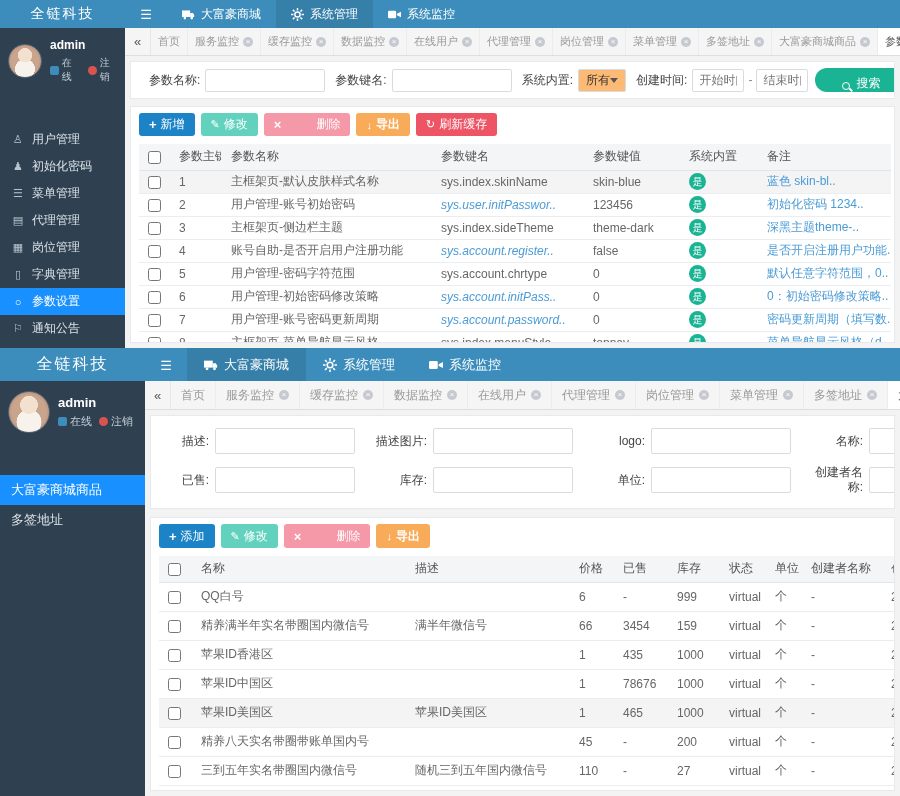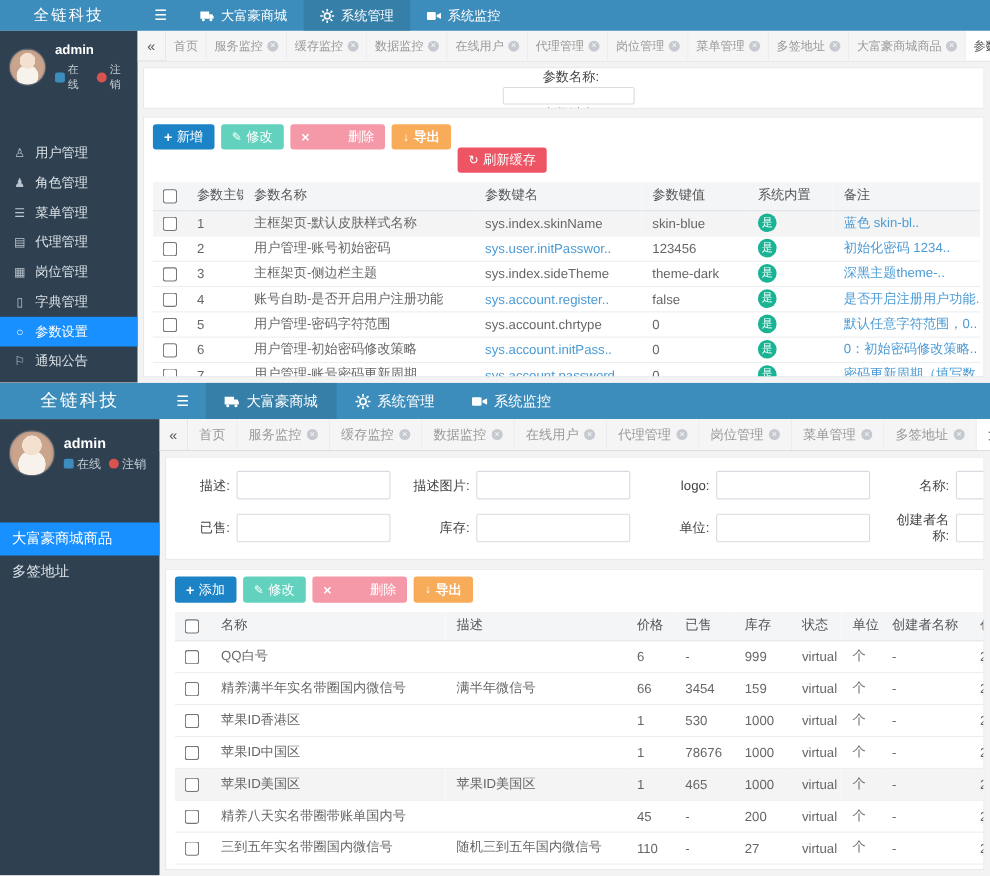--- a/index.html
+++ b/index.html
@@ -75,21 +75,21 @@
   .tab.active { background:#fff; color:#555; }
   .tab-close { display:none; width:10px; height:10px; border-radius:50%; background:#c6cad0;
     color:#fff; font-size:8px; line-height:10px; text-align:center; }
   .tab-close.show { display:block; }
 
   
   .content { flex:1; overflow:hidden; padding:5px; display:flex; flex-direction:column; }
   .panel { background:#fff; border:1px solid #e7eaec; }
 
   .search-bar { height:38px; display:flex; align-items:center; padding:0 0 0 8px;
-    font-size:12px; color:#444; margin-bottom:7px; flex-shrink:0; white-space:nowrap; overflow:hidden;flex-direction:column; }
+    font-size:12px; color:#444; margin-bottom:7px; flex-shrink:0; white-space:nowrap; overflow:hidden; }
   .search-bar label { margin:0 5px 0 10px; }
   .inp { height:23px; border:1px solid #d8dce1; border-radius:2px; padding:0 6px;
     font-size:12px; color:#333; background:#fff; outline:none; font-family:inherit; }
   .w-name,.w-key { width:120px; }
   .sel { width:116px; height:23px; border:1px solid #d8dce1; border-radius:2px;
     display:flex; align-items:center; justify-content:space-between; padding:0 7px;
     font-size:12px; color:#333; background:#fdba74; cursor:pointer; }
   .caret { width:0; height:0; border-left:4px solid transparent; border-right:4px solid transparent;
     border-top:5px solid #555; }
   .w-date { width:52px; }
@@ -114,41 +114,41 @@
 
   .main-panel { flex:1; padding:6px 8px 0; overflow:hidden; }
   .toolbar { display:flex; gap:6px; margin-bottom:8px; }
   .btn { height:23px; border:none; border-radius:3px; color:#fff; font-size:12px;
     display:inline-flex; align-items:center; gap:4px; padding:0 10px; cursor:pointer; font-family:inherit; }
   .s2 .btn { height:24px; }
   .btn[data-style="btn-add"] { background:var(--c-btn-add,#1c84c6); }
   .btn[data-style="btn-edit"] { background:var(--c-btn-edit,#62d2be); }
   .btn[data-style="btn-delete"] { background:var(--c-btn-delete,#f598a8);gap:35px; }
   .btn[data-style="btn-export"] { background:var(--c-btn-export,#f8ac59);font-weight:bold; }
-  .btn[data-style="btn-refresh"] { background:var(--c-btn-refresh,#ed5565);margin-top:21px; }
+  .btn[data-style="btn-refresh"] { background:var(--c-btn-refresh,#ed5565); }
   .bicon { font-style:normal; font-size:11px; }
   [data-name="plus-icon"]::before { content:"+"; font-weight:bold; font-size:13px; }
   [data-name="edit-icon"]::before { content:"✎"; }
   [data-name="delete-icon"]::before { content:"×"; font-weight:bold; font-size:13px; }
   [data-name="export-icon"]::before { content:"↓"; font-weight:bold; }
   [data-name="refresh-icon"]::before { content:"↻"; }
 
   
   table.grid { border-collapse:collapse; table-layout:fixed; font-size:12px; color:#666; }
   .s1 table.grid { width:752px; }
   .s2 table.grid { width:792px; }
   .grid th { height:26px; text-align:left; font-weight:400; color:#555; background:#f4f5f7;
     border-bottom:1px solid #e2e5e8; padding:0 10px; white-space:nowrap; overflow:hidden; }
   .grid td { border-bottom:1px solid #ebeef1; padding:0 10px; white-space:nowrap; overflow:hidden; }
   .s1 .grid td { height:23px; }
   .s2 .grid td { height:29px; }
   .grid tr.hl td { background:#f4f4f5; }
   .c-check { padding:0 0 0 9px !important; }
   input[type="checkbox"] { width:13px; height:13px; margin:0; vertical-align:middle; }
-  .link { color:var(--c-link,#4b9bd5); }
+  .link { color:var(--c-link,#4b9bd5);font-style:italic; }
   .c-remark { color:var(--c-link,#4b9bd5); }
   .badge { display:inline-block; min-width:17px; height:17px; line-height:17px; border-radius:50%;
     background:var(--c-badge,#1ab394); color:#fff; font-size:10px; text-align:center; }
 
   
   [data-name="user-icon"]::before { content:"♙"; }
   [data-name="role-icon"]::before { content:"♟"; }
   [data-name="menu-list-icon"]::before { content:"☰"; }
   [data-name="agent-icon"]::before { content:"▤"; }
   [data-name="post-icon"]::before { content:"▦"; }
@@ -216,21 +216,21 @@
       <ul class="menu" data-name="sidebar-menu">
 
           <li data-name="sidebar-item">
             <span class="micon" data-name="user-icon"></span>
             <span data-name="sidebar-item-label">用户管理</span>
 
           </li>
 
           <li data-name="sidebar-item">
             <span class="micon" data-name="role-icon"></span>
-            <span data-name="sidebar-item-label">角色管理</span>
+            <span data-name="sidebar-item-label">初始化密码</span>
 
           </li>
 
           <li data-name="sidebar-item">
             <span class="micon" data-name="menu-list-icon"></span>
             <span data-name="sidebar-item-label">菜单管理</span>
 
           </li>
 
           <li data-name="sidebar-item">
@@ -746,21 +746,21 @@
                   <td data-name="product-unit">个</td>
                   <td data-name="product-creator">-</td>
                   <td data-name="product-created">20</td>
                 </tr>
 
                 <tr data-name="product-row">
                   <td class="c-check"><input type="checkbox" data-name="row-checkbox" style=""></td>
                   <td data-name="product-name">苹果ID香港区</td>
                   <td data-name="product-desc"></td>
                   <td data-name="product-price">1</td>
-                  <td data-name="product-sold">530</td>
+                  <td data-name="product-sold">435</td>
                   <td data-name="product-stock">1000</td>
                   <td data-name="product-status">virtual</td>
                   <td data-name="product-unit">个</td>
                   <td data-name="product-creator">-</td>
                   <td data-name="product-created">20</td>
                 </tr>
 
                 <tr data-name="product-row">
                   <td class="c-check"><input type="checkbox" data-name="row-checkbox" style=""></td>
                   <td data-name="product-name">苹果ID中国区</td>

